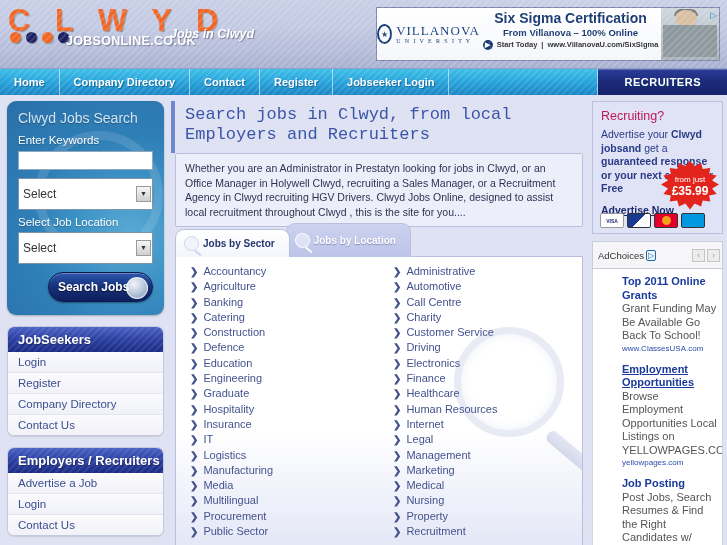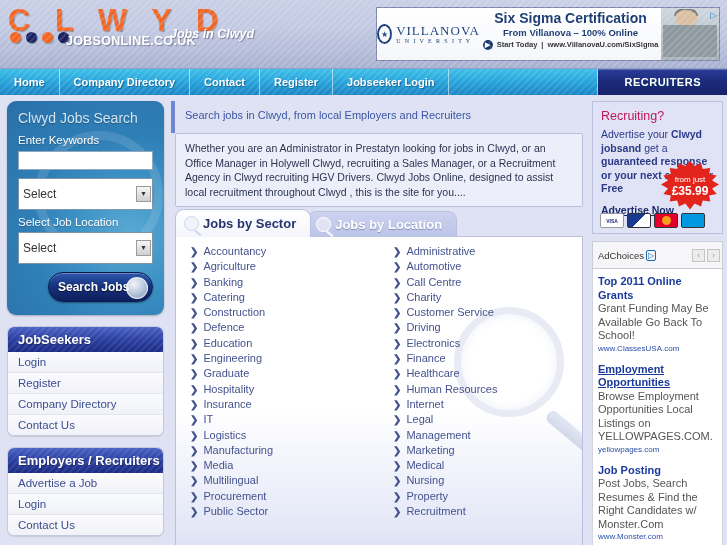--- a/index.html
+++ b/index.html
@@ -172,37 +172,37 @@
 
   .rss-panel{
     margin-top:11px; border:1px solid #e0b37f; border-radius:7px; overflow:hidden;
     background:linear-gradient(160deg,#f6a93c 0%,#f6b martyr 1%,#fbc06a 25%,#fdd79b 55%,#fce3b5 100%);
     background:linear-gradient(150deg,#f49a33 0%,#f9b457 22%,#fcc97e 48%,#fddcab 72%,#fce9c9 100%);
     height:46px; padding:7px 10px;
   }
 
   
   .main-title{
-    font-size:11px; color:#3b56a8; padding:4px 0 8px 10px; font-weight:normal;
-    border-left:4px solid #6f86d0; margin-left:-4px; line-height:20px;
+    font-size:17px; color:#3b56a8; padding:4px 0 8px 10px; font-weight:normal;
+    border-left:4px solid #6f86d0; margin-left:-4px; line-height:20px;font-family:Liberation Mono, monospace;
   }
   .intro{
     border:1px solid #b9c0de; background:#eceffa; border-radius:2px;
     padding:7px 9px; font-size:10.5px; color:#2b3350; line-height:14.5px;
     margin-bottom:1px;
   }
   .tabs{ display:flex; align-items:flex-end; height:29px; position:relative; z-index:3; }
   .tab{
     position:relative; display:flex; align-items:center; gap:4px;
     height:28px; padding:0 14px 0 8px; border:1px solid #b9c0de; border-bottom:none;
-    border-radius:9px 9px 0 0; font-size:13px; font-weight:bold; cursor:pointer;
+    border-radius:9px 9px 0 0; font-size:10px; font-weight:bold; cursor:pointer;
   }
   .tab.active{ background:linear-gradient(180deg,#ffffff,#f4f6fc); color:#26356e; z-index:2; }
   .tab.inactive{ background:linear-gradient(180deg,#ccd2ef,#bcc4e8); color:#ffffff;
-                 text-shadow:0 1px 1px rgba(90,100,150,.6); margin-left:-4px; height:26px;}
+                 text-shadow:0 1px 1px rgba(90,100,150,.6); margin-left:-4px; height:34px;}
   .tab-glass{
     width:15px;height:15px;border-radius:50%;
     border:1.5px solid rgba(255,255,255,.9);
     background:rgba(255,255,255,.45); position:relative; flex:0 0 15px;
   }
   .tab-glass::after{content:"";position:absolute;right:-4px;bottom:-3px;width:8px;height:1.5px;
     background:rgba(255,255,255,.9); transform:rotate(40deg);}
   .tab.active .tab-glass{ border-color:#cfd6ee; background:#f2f4fb; }
   .tab.active .tab-glass::after{ background:#cfd6ee; }
 
@@ -260,21 +260,21 @@
   .adchoices{
     margin-top:7px; border:1px solid #c9cdd8; background:#f6f6f8; height:28px;
     display:flex; align-items:center; justify-content:space-between; padding:0 2px 0 5px;
   }
   .ac-label{ font-size:9.5px; color:#333; display:flex; align-items:center; gap:2px;}
   .ac-tri{ font-size:8px; color:#1668b0; border:1px solid #1668b0; border-radius:2px; padding:0 1px;}
   .ac-nav{ display:flex; gap:2px; }
   .ac-btn{ width:13px;height:13px;border:1px solid #c5c5c5;background:#ececec;color:#9a9a9a;
            font-size:8px; display:flex;align-items:center;justify-content:center; cursor:pointer;}
   .ads{ border:1px solid #d2d5e0; border-top:none; background:#fff; padding:6px 5px 0 5px; height:284px; overflow:hidden;}
-  .ad{ margin-bottom:9px; }
+  .ad{ margin-bottom:9px;margin-left:24px; }
   .ad-title{ font-size:11px; font-weight:bold; color:#1a3a9c; line-height:13.5px; }
   .ad-title.u{ text-decoration:underline; }
   .ad-body{ font-size:11px; color:#545454; line-height:13.5px; }
   .ad-url{ font-size:8px; color:#2a4ea8; line-height:11px; }
 </style>
 </head>
 <body>
 
 <div id="page">
 

